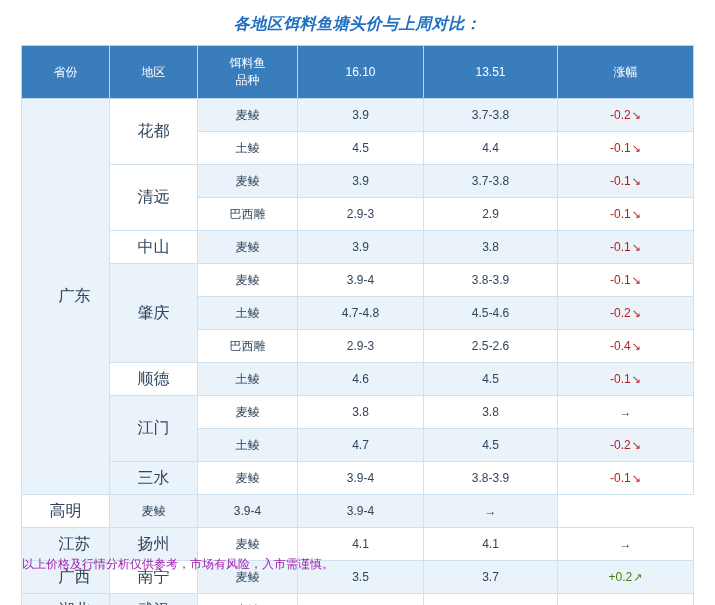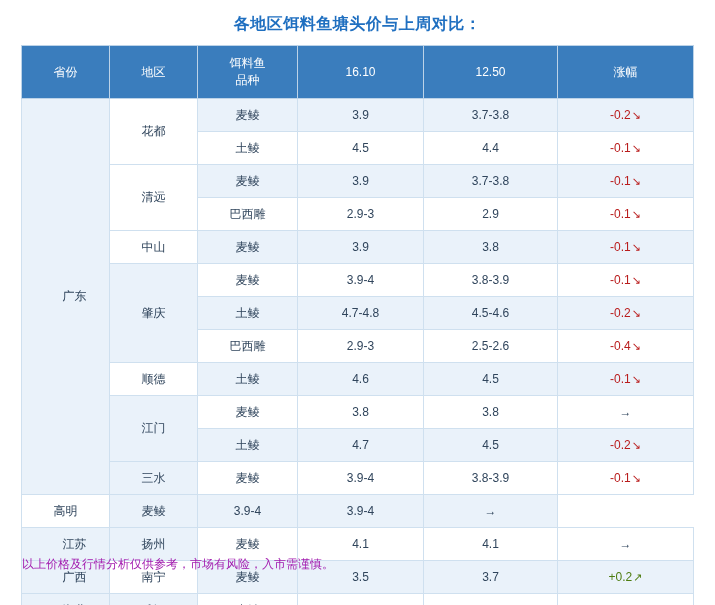--- a/index.html
+++ b/index.html
@@ -21,20 +21,21 @@
     box-sizing: border-box;
   }
   .title {
     text-align: center;
     color: #1f6fc0;
     font-size: 16px;
     font-weight: bold;
     padding-top: 14px;
     padding-bottom: 10px;
     letter-spacing: 0.5px;
+    font-style: italic;
   }
   table.price {
     border-collapse: collapse;
     width: 672px;
     margin: 0 auto;
     table-layout: fixed;
   }
   table.price col.c1 { width: 88px; }
   table.price col.c2 { width: 88px; }
   table.price col.c3 { width: 100px; }
@@ -63,21 +64,21 @@
     text-align: center;
     vertical-align: middle;
     height: 32px;
     color: #30455c;
     padding: 0 2px;
   }
   tbody tr.odd td { background: #eaf2fa; }
   tbody tr.even td { background: #ffffff; }
   td.province, td.region {
     color: #30455c;
-    font-size: 12px;
+    font-size: 16px;
   }
   td.prov-cell {
     background: #eaf2fa !important;
     padding-left: 20px;
   }
   td.reg-cell-light { background: #ffffff !important; }
   td.reg-cell-blue { background: #eaf2fa !important; }
 
   .chg-down { color: #b91c1c; }
   .chg-up { color: #4d7c0f; }
@@ -129,21 +130,21 @@
     </colgroup>
     <thead>
       <tr>
         <th>省份</th>
         <th>地区</th>
         <th>
           <span class="two-line">饵料鱼</span>
           <span class="two-line">品种</span>
         </th>
         <th>16.10</th>
-        <th>12.50</th>
+        <th>13.51</th>
         <th>涨幅</th>
       </tr>
     </thead>
     <tbody id="tbody">
         <tr class="odd">
           <td class="province prov-cell" rowspan="12">广东</td>
           <td class="region reg-cell-light" rowspan="2">花都</td>
           <td>麦鲮</td>
           <td>3.9</td>
           <td>3.7-3.8</td>

